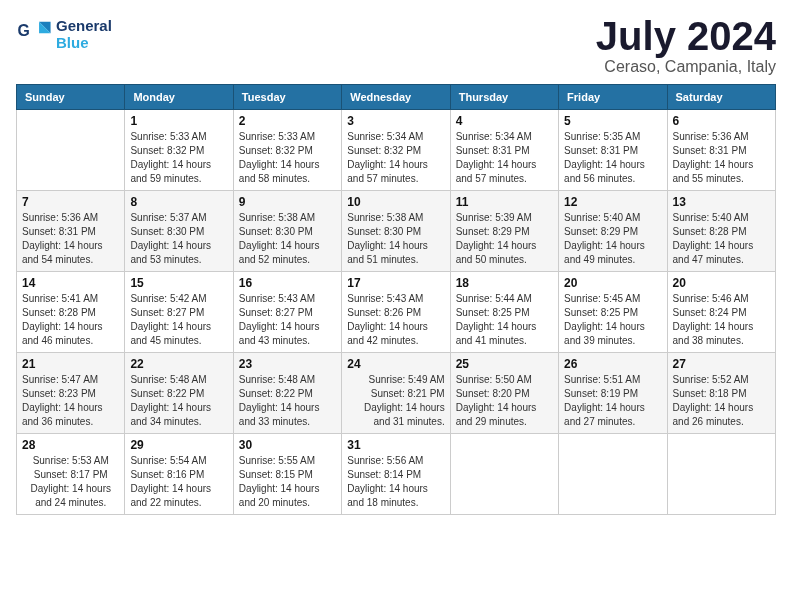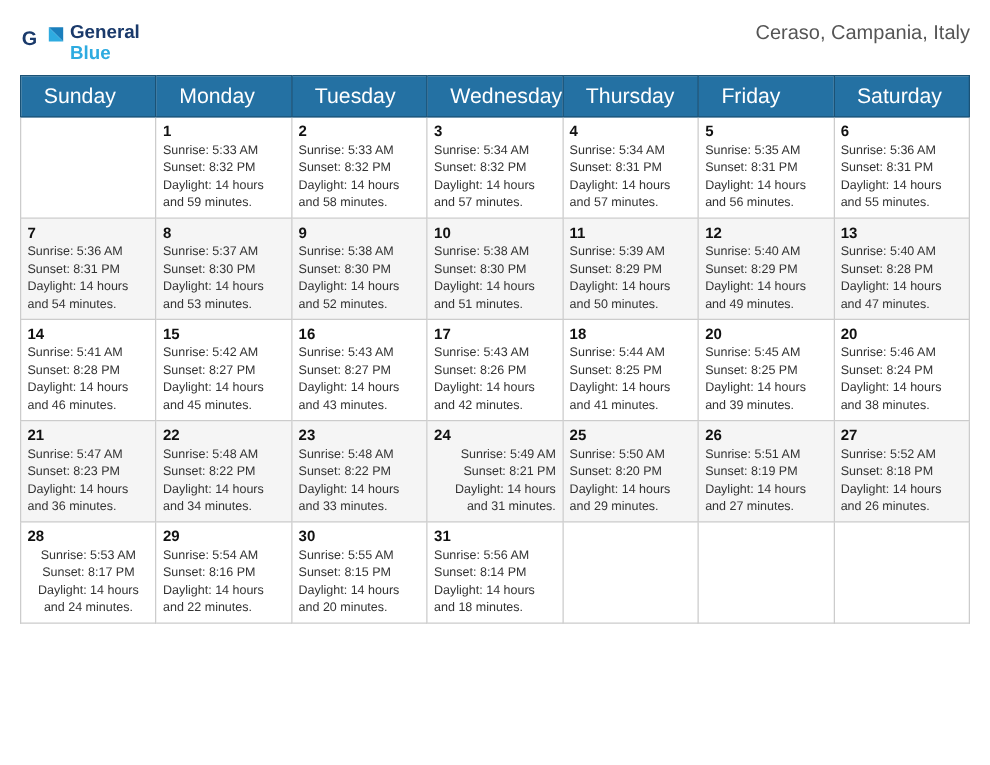--- a/index.html
+++ b/index.html
@@ -41,23 +41,23 @@
     }
     table {
       width: 100%;
       border-collapse: collapse;
       table-layout: fixed;
     }
     thead tr th {
       background-color: #2471a3;
       color: #fff;
       text-align: left;
-      padding: 6px 18px;
-      font-size: 17px;
-      font-weight: normal;
+      padding: 6px 8px;
+      font-size: 11px;
+      font-weight: bold;
       border: 1px solid #1a5276;
     }
     tbody tr td {
       border: 1px solid #ccc;
       vertical-align: top;
       padding: 4px 5px;
       font-size: 10.5px;
       color: #222;
       height: 80px;
       background: #fff;
@@ -89,20 +89,21 @@
       <text x="2" y="28" font-size="22" font-weight="bold" fill="#1a3a6b" font-family="Arial">G</text>
       <polygon points="32,8 48,8 48,24" fill="#1a7fbd"></polygon>
       <polygon points="32,8 48,24 32,24" fill="#2eabe0"></polygon>
     </svg>
     <div>
       <div style="font-size:15px;font-weight:bold;color:#1a3a6b;">General</div>
       <div style="font-size:15px;font-weight:bold;color:#2eabe0;">Blue</div>
     </div>
   </div>
   <div class="title-area">
+    <div class="calendar-title">July 2024</div>
     <div class="calendar-subtitle">Ceraso, Campania, Italy</div>
   </div>
 </div>
 
 <table>
   <thead>
     <tr id="header-row">
         <th>Sunday</th>
         <th>Monday</th>
         <th>Tuesday</th>

